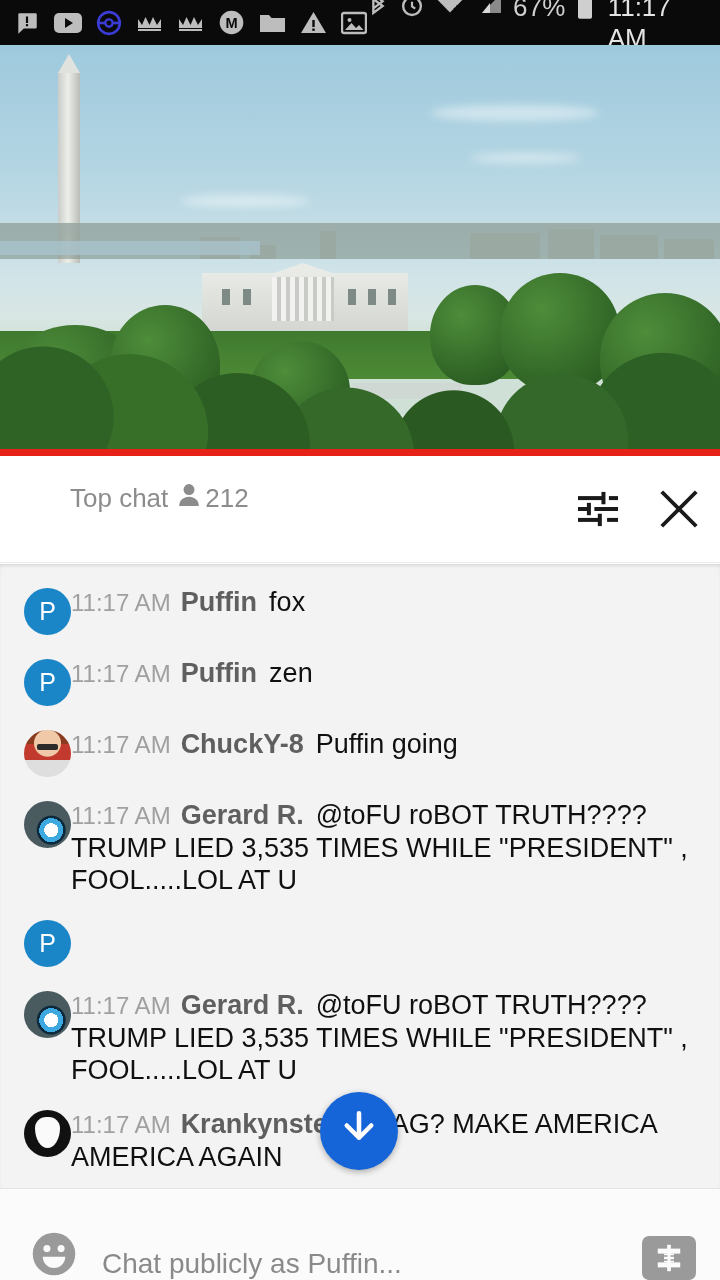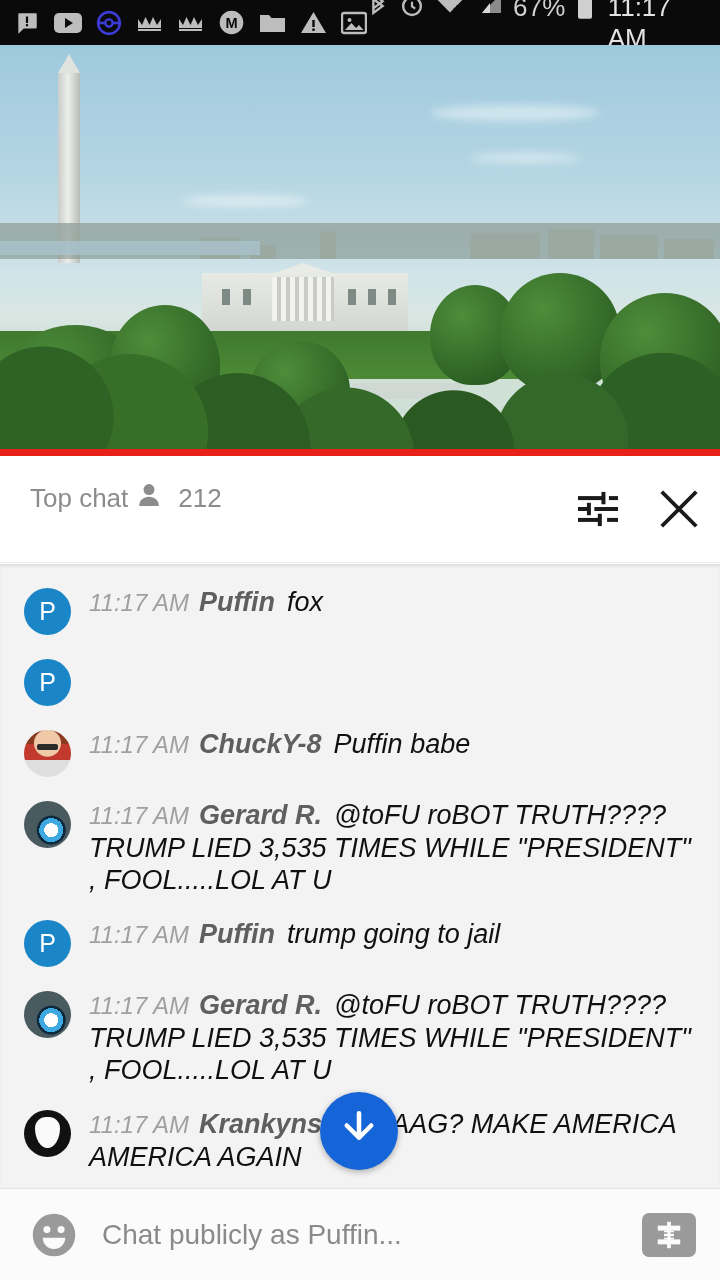--- a/index.html
+++ b/index.html
@@ -109,22 +109,22 @@
 
   
   .chat-header{
     position:absolute; top:456px; left:0; width:720px; height:107px;
     background:#fff; display:flex; align-items:flex-start;
     padding:22px 18px 0 30px; border-bottom:1px solid #ececec;
   }
   .ch-titles{ flex:1; }
   .ch-title{ font-size:31px; color:#121212; font-weight:400; line-height:40px; letter-spacing:-0.2px; }
   .ch-sub{ display:flex; align-items:center; gap:10px; margin-top:5px; }
-  .ch-sub-txt{ font-size:26px; color:#8c8c8c; }
-  .ch-count{ display:flex; align-items:center; gap:18px; font-size:26px; color:#8c8c8c; }
+  .ch-sub-txt{ font-size:26px; color:#8c8c8c;margin-left:40px; }
+  .ch-count{ display:flex; align-items:center; gap:5px; font-size:26px; color:#8c8c8c; }
   .ch-actions{ display:flex; align-items:center; gap:36px; padding-top:8px; }
   .hdr-btn{ display:flex; align-items:center; justify-content:center; cursor:pointer; }
 
   
   .chat-list{
     position:absolute; top:564px; left:0; width:720px; height:624px;
     background:#f3f3f3; overflow:hidden;
     box-shadow:inset 0 3px 5px -3px rgba(0,0,0,.22);
     padding-top:10px;
   }
@@ -151,39 +151,39 @@
     background:radial-gradient(circle at 58% 62%, #ffffff 0 7px, #3ea8e0 7px 12px, #0c2a3c 12px 14px, #4a5b60 15px 30px, #2a3a40 31px);
   }
   .av-pick{
     background:#111;
   }
   .av-pick:after{
     content:""; position:absolute; left:11px; top:7px; width:25px; height:31px;
     background:#fafafa; border-radius:45% 45% 50% 50% / 36% 36% 64% 64%;
   }
   .msg-body{
-    flex:1; margin-left:18px; font-size:27px; line-height:32px;
-    color:#121212; padding-top:2px; word-wrap:break-word;font-style:italic;
+    flex:1; font-size:27px; line-height:32px;
+    color:#121212; padding-top:2px; word-wrap:break-word;
   }
   .m-time{ color:#a0a0a0; font-size:24px; margin-right:10px; }
   .m-author{ color:#5f5f5f; font-weight:bold; margin-right:12px; }
   .m-text{ color:#101010; }
 
   
   .scroll-fab{
     position:absolute; left:320px; top:1092px; width:78px; height:78px;
     border-radius:50%; background:#1565d8; display:flex;
     align-items:center; justify-content:center; cursor:pointer;
     box-shadow:0 2px 6px rgba(0,0,0,.3);
   }
 
   
   .input-bar{
     position:absolute; top:1188px; left:0; width:720px; height:92px;
-    background:#fbfbfb; display:flex; align-items:center;
+    background:#fbfbfb; display:flex; align-items:flex-end;
     padding:0 24px 0 28px; border-top:1px solid #e4e4e4;
   }
   .emoji-btn{ width:52px; height:52px; flex:0 0 52px; display:flex; align-items:center; justify-content:center; cursor:pointer; }
   .chat-input{
     flex:1; border:none; outline:none; background:transparent;
     font-family:"Liberation Sans", sans-serif;
     font-size:28px; color:#8a8a8a; margin-left:22px;
   }
   .chat-input::placeholder{ color:#8a8a8a; }
   .superchat-btn{
@@ -377,32 +377,32 @@
   </div>
 </div>
 
 <div class="chat-list" id="msg-list">
     <div class="msg">
       <div class="avatar" style="background: rgb(26, 134, 200);">P</div>
       <div class="msg-body"><span class="m-time">11:17 AM</span><span class="m-author">Puffin</span><span class="m-text">fox</span></div>
     </div>
     <div class="msg">
       <div class="avatar" style="background: rgb(26, 134, 200);">P</div>
+      <div class="msg-body"><span class="m-time">11:17 AM</span><span class="m-author">Puffin</span><span class="m-text">zen</span></div>
     </div>
     <div class="msg">
       <div class="avatar av-chucky"></div>
-      <div class="msg-body"><span class="m-time">11:17 AM</span><span class="m-author">ChuckY-8</span><span class="m-text">Puffin babe</span></div>
+      <div class="msg-body"><span class="m-time">11:17 AM</span><span class="m-author">ChuckY-8</span><span class="m-text">Puffin going</span></div>
     </div>
     <div class="msg">
       <div class="avatar av-eye"></div>
       <div class="msg-body"><span class="m-time">11:17 AM</span><span class="m-author">Gerard R.</span><span class="m-text">@toFU roBOT TRUTH???? TRUMP LIED 3,535 TIMES WHILE "PRESIDENT" , FOOL.....LOL AT U</span></div>
     </div>
     <div class="msg">
       <div class="avatar" style="background: rgb(26, 134, 200);">P</div>
-      <div class="msg-body"><span class="m-time">11:17 AM</span><span class="m-author">Puffin</span><span class="m-text">trump going to jail</span></div>
     </div>
     <div class="msg">
       <div class="avatar av-eye"></div>
       <div class="msg-body"><span class="m-time">11:17 AM</span><span class="m-author">Gerard R.</span><span class="m-text">@toFU roBOT TRUTH???? TRUMP LIED 3,535 TIMES WHILE "PRESIDENT" , FOOL.....LOL AT U</span></div>
     </div>
     <div class="msg">
       <div class="avatar av-pick"></div>
       <div class="msg-body"><span class="m-time">11:17 AM</span><span class="m-author">Krankynster</span><span class="m-text">MAAG? MAKE AMERICA AMERICA AGAIN</span></div>
     </div>
   </div>

